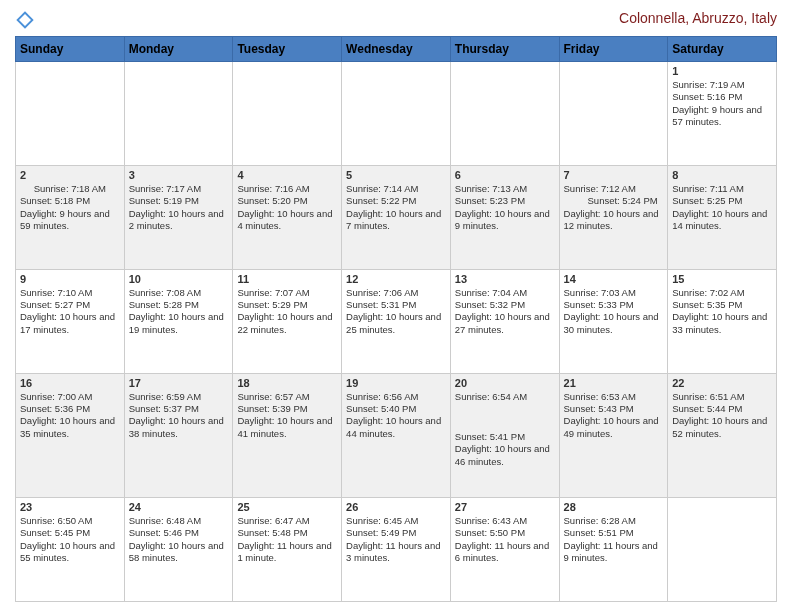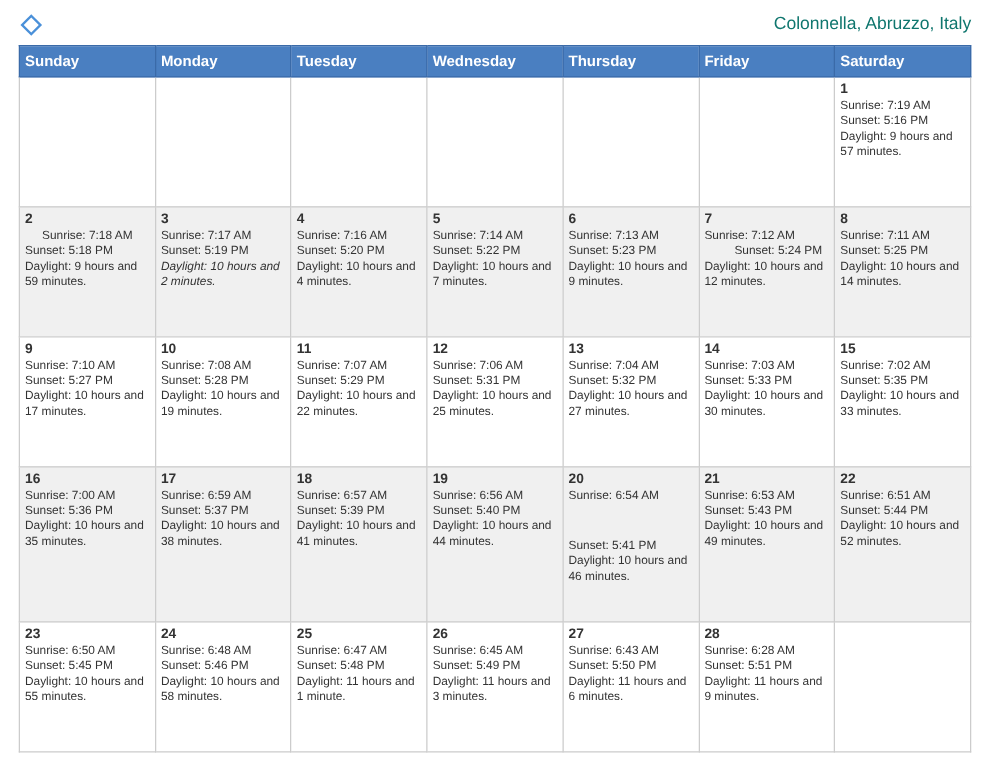--- a/index.html
+++ b/index.html
@@ -45,32 +45,32 @@
     .title-block {
       text-align: right;
     }
     .month-year {
       font-size: 28px;
       font-weight: bold;
       color: #333;
     }
     .location {
       font-size: 14px;
-      color: #0f766e;
+      color: #7f1d1d;
     }
     .calendar {
       flex: 1;
       border: 1px solid #ccc;
       border-collapse: collapse;
       width: 100%;
       table-layout: fixed;
     }
     .calendar th {
       background-color: #4a7fc1;
-      color: #ffffff;
+      color: #000000;
       font-size: 12px;
       font-weight: bold;
       padding: 5px 4px;
       text-align: left;
       border: 1px solid #3a6aa8;
     }
     .calendar td {
       border: 1px solid #ccc;
       vertical-align: top;
       padding: 3px 4px;
@@ -142,21 +142,21 @@
           <td>
             <span class="day-number">2</span>
             <span style="display: block; line-height: 1.3; text-align: center;">Sunrise: 7:18 AM</span>
             <span style="display: block; line-height: 1.3;">Sunset: 5:18 PM</span>
             <span style="display: block; line-height: 1.3;">Daylight: 9 hours and 59 minutes.</span>
           </td>
           <td>
             <span class="day-number">3</span>
             <span style="display: block; line-height: 1.3;">Sunrise: 7:17 AM</span>
             <span style="display: block; line-height: 1.3;">Sunset: 5:19 PM</span>
-            <span style="display: block; line-height: 1.3; font-style: italic;">Daylight: 10 hours and 2 minutes.</span>
+            <span style="display: block; line-height: 1.3;">Daylight: 10 hours and 2 minutes.</span>
           </td>
           <td>
             <span class="day-number">4</span>
             <span style="display: block; line-height: 1.3;">Sunrise: 7:16 AM</span>
             <span style="display: block; line-height: 1.3;">Sunset: 5:20 PM</span>
             <span style="display: block; line-height: 1.3;">Daylight: 10 hours and 4 minutes.</span>
           </td>
           <td>
             <span class="day-number">5</span>
             <span style="display: block; line-height: 1.3;">Sunrise: 7:14 AM</span>

